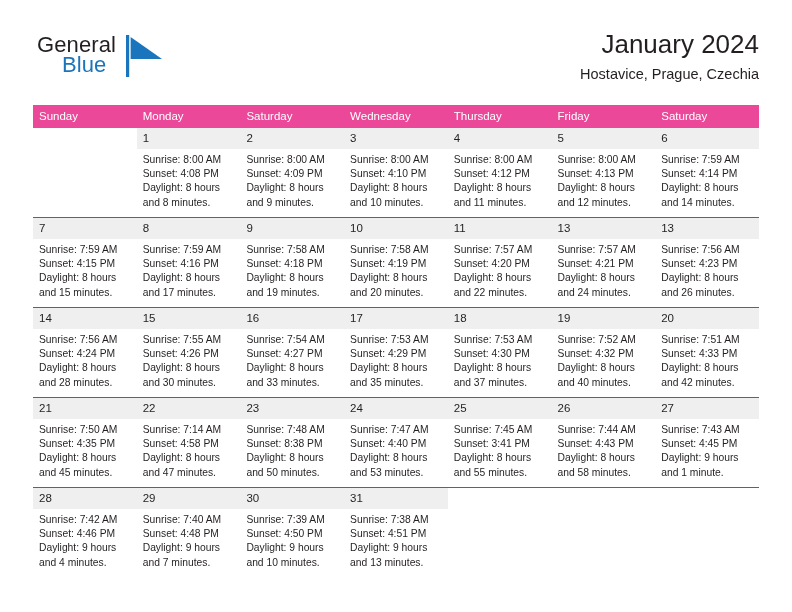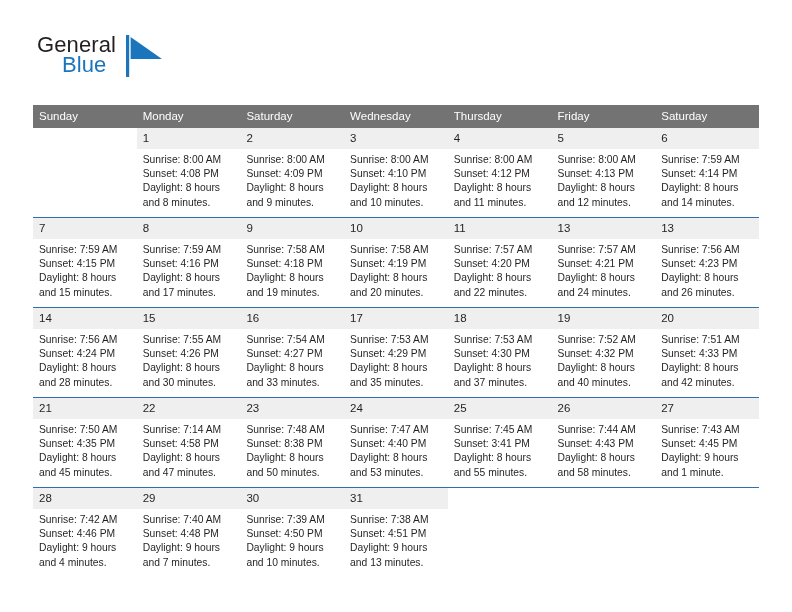--- a/index.html
+++ b/index.html
@@ -88,21 +88,21 @@
   .calendar {
     position: absolute;
     left: 33px;
     top: 105px;
     width: 726px;
     border-collapse: collapse;
     table-layout: fixed;
   }
 
   .dow-row th {
-    background: #737373;
+    background: #ec4899;
     color: #ffffff;
     font-size: 11.5px;
     font-weight: normal;
     text-align: left;
     padding: 5px 0 5px 6px;
     height: 11px;
     line-height: 13px;
   }
 
   .week-row td {
@@ -155,20 +155,24 @@
       <span class="brand-general">General</span>
       <span class="brand-blue">Blue</span>
       <span class="brand-flag">
         <svg width="37" height="42" viewBox="0 0 37 42" xmlns="http://www.w3.org/2000/svg">
           <rect x="0" y="0" width="3.2" height="42" fill="#1b75bc"></rect>
           <polygon points="4.6,2 36,24 4.6,24" fill="#1b75bc"></polygon>
         </svg>
       </span>
     </div>
 
+    <div class="title-block">
+      <div class="cal-title">January 2024</div>
+      <div class="cal-subtitle">Hostavice, Prague, Czechia</div>
+    </div>
 
   </div>
 
   <table class="calendar">
     <thead>
       <tr class="dow-row" id="dow-row">
           <th>Sunday</th>
           <th>Monday</th>
           <th>Saturday</th>
           <th>Wednesday</th>

